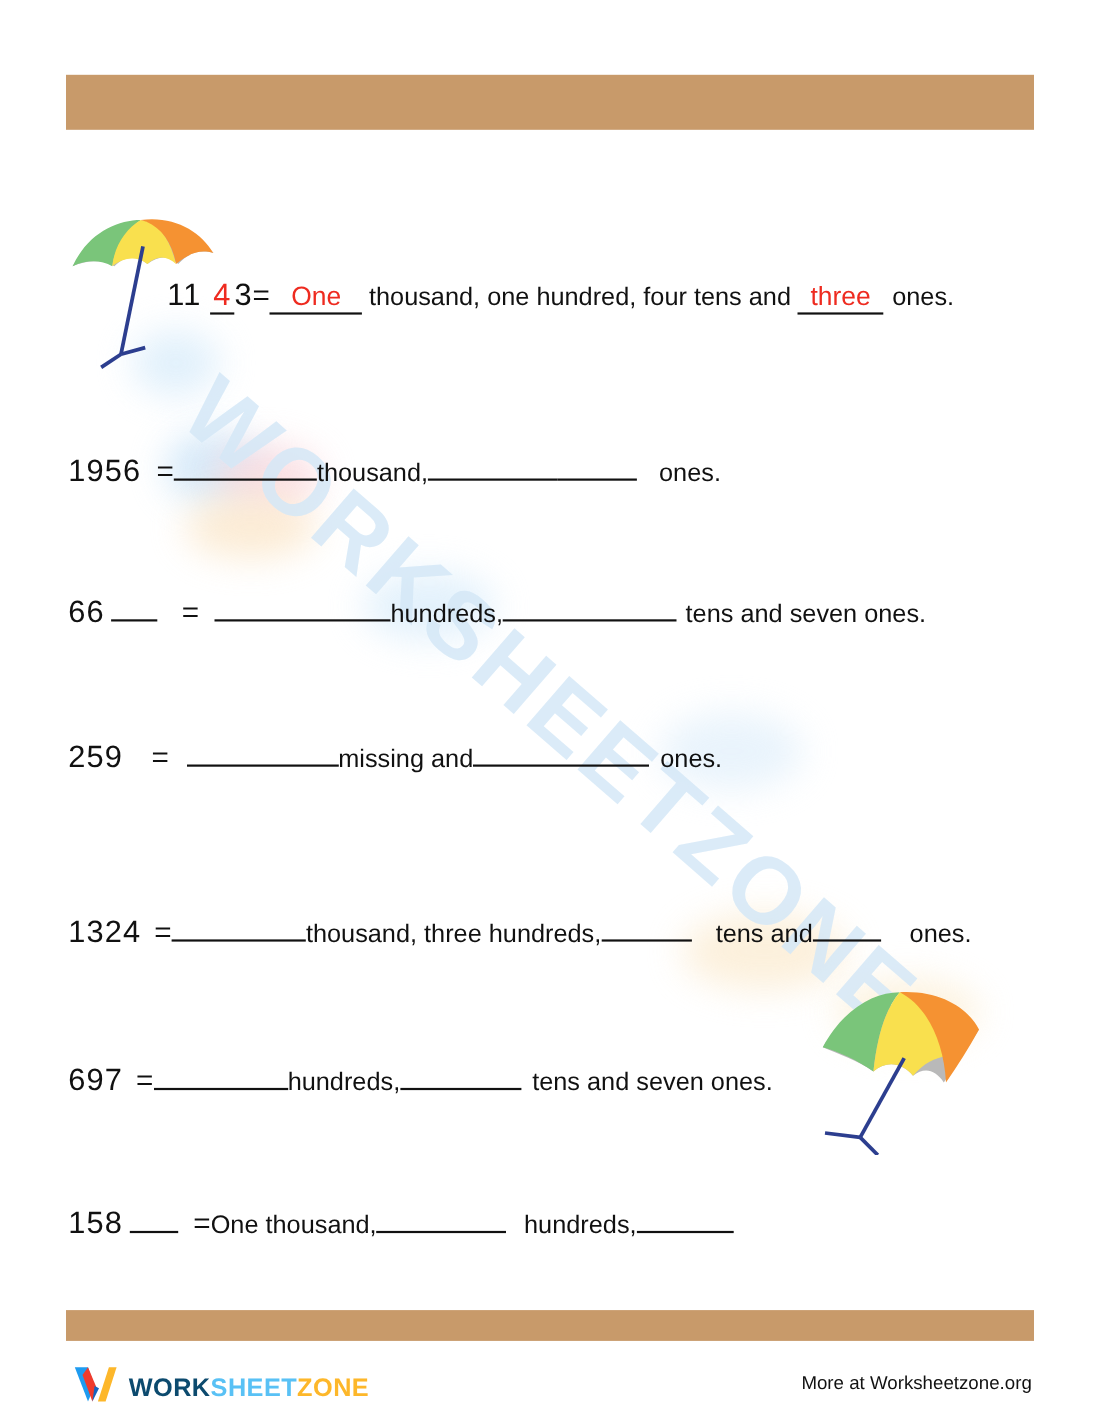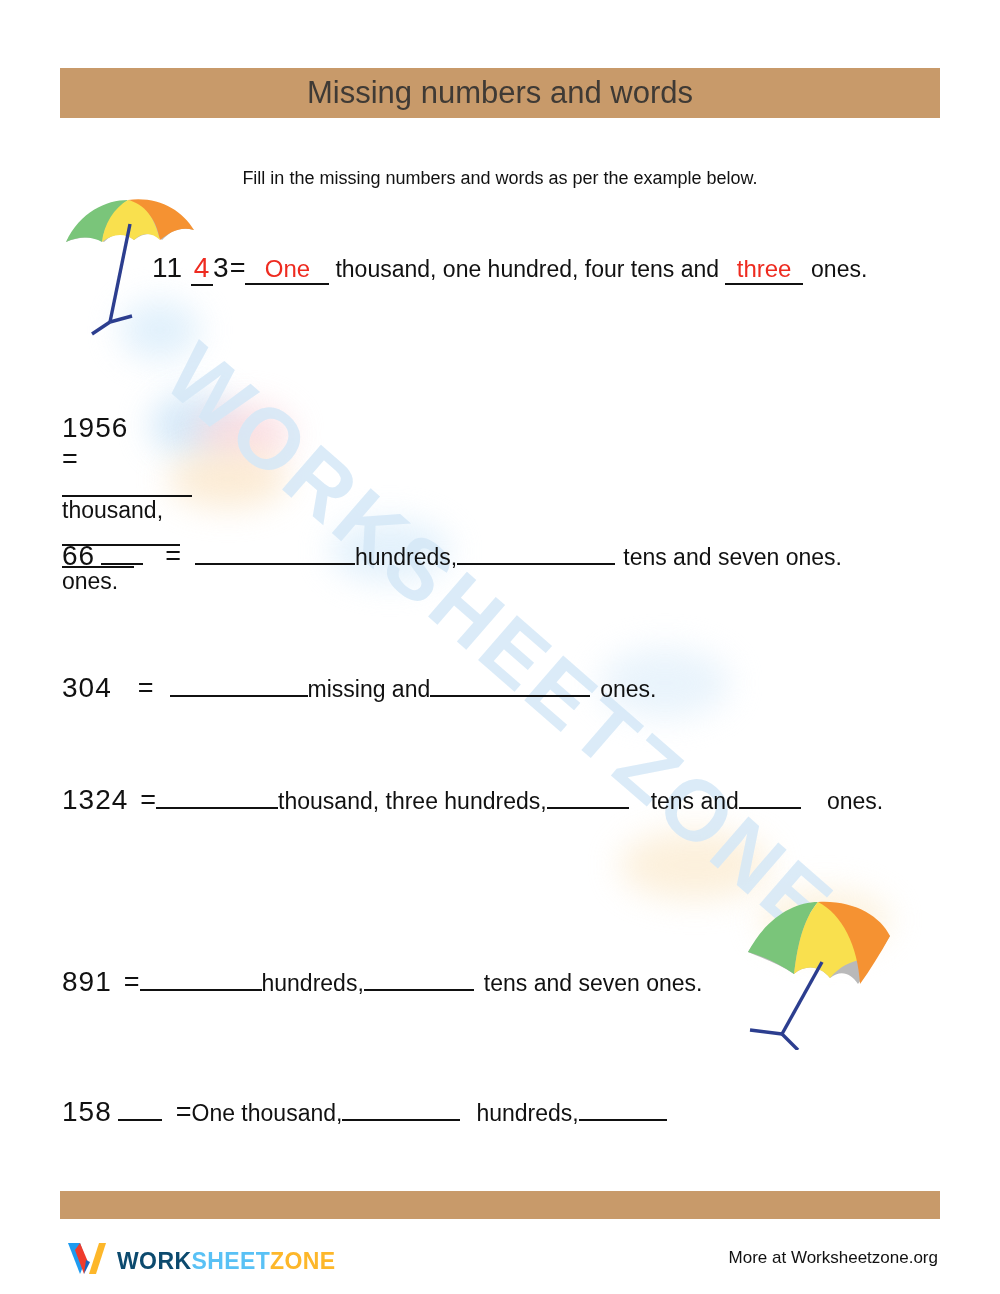--- a/index.html
+++ b/index.html
@@ -169,22 +169,20 @@
   <div class="blot blot-blue"></div>
   <div class="blot blot-pink"></div>
   <div class="blot blot-amber"></div>
   <div class="blot blot-sky2"></div>
   <div class="blot blot-sky3"></div>
   <div class="blot blot-amber2"></div>
   <div class="blot blot-amber3"></div>
   <div class="watermark">WORKSHEETZONE</div>
 
   <div class="bar bar-top"></div>
-  <div class="title">Missing numbers and words</div>
-  <div class="instruction">Fill in the missing numbers and words as per the example below.</div>
 
   <div class="umb" style="left:58px; top:198px;">
     <svg width="150" height="140" viewBox="0 0 150 140">
       <path d="M8 44 C 30 6, 100 -2, 136 32 C 120 28, 112 34, 104 42 C 96 34, 86 34, 76 42 C 66 34, 56 34, 46 44 C 36 38, 22 38, 8 44 Z" fill="#b9b9b9"></path>
       <path d="M8 44 C 22 14, 48 2, 70 2 C 56 12, 46 28, 44 44 C 34 38, 20 38, 8 44 Z" fill="#7ac57a"></path>
       <path d="M44 44 C 46 26, 56 10, 70 2 C 86 4, 96 18, 102 42 C 94 34, 84 34, 76 42 C 66 34, 54 36, 44 44 Z" fill="#f9e04e"></path>
       <path d="M70 2 C 100 -2, 124 12, 136 32 C 122 28, 112 34, 102 42 C 98 20, 86 6, 70 2 Z" fill="#f59232"></path>
       <path d="M72 26 L 52 124" stroke="#2c3e8f" stroke-width="3.4" fill="none"></path>
       <path d="M52 124 L 34 136" stroke="#2c3e8f" stroke-width="3.4" fill="none"></path>
       <path d="M52 124 L 74 118" stroke="#2c3e8f" stroke-width="3.4" fill="none"></path>
@@ -199,21 +197,21 @@
     <span class="eq">=</span>
     <span class="ans" style="min-width:84px;">One</span>
     <span class="sp" style="width:6px;"></span>
     <span class="txt">thousand, one hundred, four tens and</span>
     <span class="sp" style="width:6px;"></span>
     <span class="ans" style="min-width:78px;">three</span>
     <span class="sp" style="width:8px;"></span>
     <span class="txt">ones.</span>
   </div>
 
-  <div class="row" style="top:412px; left:62px;flex-direction:column;">
+  <div class="row" style="top:412px; left:62px;">
     <span class="num">1956</span>
     <span class="sp" style="width:14px;"></span>
     <span class="eq">=</span>
     <span class="blank" style="width:130px;"></span>
     <span class="txt">thousand,</span>
     <span class="blank" style="width:118px;"></span>
     <span class="blank" style="width:72px;"></span>
     <span class="sp" style="width:20px;"></span>
     <span class="txt">ones.</span>
   </div>
@@ -226,32 +224,32 @@
     <span class="eq">=</span>
     <span class="sp" style="width:14px;"></span>
     <span class="blank" style="width:160px;"></span>
     <span class="txt">hundreds,</span>
     <span class="blank" style="width:158px;"></span>
     <span class="sp" style="width:8px;"></span>
     <span class="txt">tens and seven ones.</span>
   </div>
 
   <div class="row" style="top:672px; left:62px;">
-    <span class="num">304</span>
+    <span class="num">259</span>
     <span class="sp" style="width:26px;"></span>
     <span class="eq">=</span>
     <span class="sp" style="width:16px;"></span>
     <span class="blank" style="width:138px;"></span>
     <span class="txt">missing and</span>
     <span class="blank" style="width:160px;"></span>
     <span class="sp" style="width:10px;"></span>
     <span class="txt">ones.</span>
   </div>
 
-  <div class="row" style="top:784px; left:62px;">
+  <div class="row" style="top:831px; left:62px;">
     <span class="num">1324</span>
     <span class="sp" style="width:12px;"></span>
     <span class="eq">=</span>
     <span class="blank" style="width:122px;"></span>
     <span class="txt">thousand, three hundreds,</span>
     <span class="blank" style="width:82px;"></span>
     <span class="sp" style="width:22px;"></span>
     <span class="txt">tens and</span>
     <span class="blank" style="width:62px;"></span>
     <span class="sp" style="width:26px;"></span>
@@ -264,21 +262,21 @@
       <path d="M8 52 C 26 18, 54 2, 78 2 C 66 16, 58 38, 54 74 C 40 64, 22 56, 8 52 Z" fill="#7ac57a"></path>
       <path d="M54 74 C 58 38, 66 16, 78 2 C 98 6, 112 24, 120 60 C 110 62, 100 66, 90 78 C 80 66, 66 64, 54 74 Z" fill="#f9e04e"></path>
       <path d="M78 2 C 114 0, 140 16, 150 36 C 140 54, 130 70, 120 84 C 118 46, 102 14, 78 2 Z" fill="#f59232"></path>
       <path d="M82 62 L 42 134" stroke="#2c3e8f" stroke-width="3.4" fill="none"></path>
       <path d="M42 134 L 58 150" stroke="#2c3e8f" stroke-width="3.4" fill="none"></path>
       <path d="M42 134 L 10 130" stroke="#2c3e8f" stroke-width="3.4" fill="none"></path>
     </svg>
   </div>
 
   <div class="row" style="top:966px; left:62px;">
-    <span class="num">891</span>
+    <span class="num">697</span>
     <span class="sp" style="width:12px;"></span>
     <span class="eq">=</span>
     <span class="blank" style="width:122px;"></span>
     <span class="txt">hundreds,</span>
     <span class="blank" style="width:110px;"></span>
     <span class="sp" style="width:10px;"></span>
     <span class="txt">tens and seven ones.</span>
   </div>
 
   <div class="row" style="top:1096px; left:62px;">

